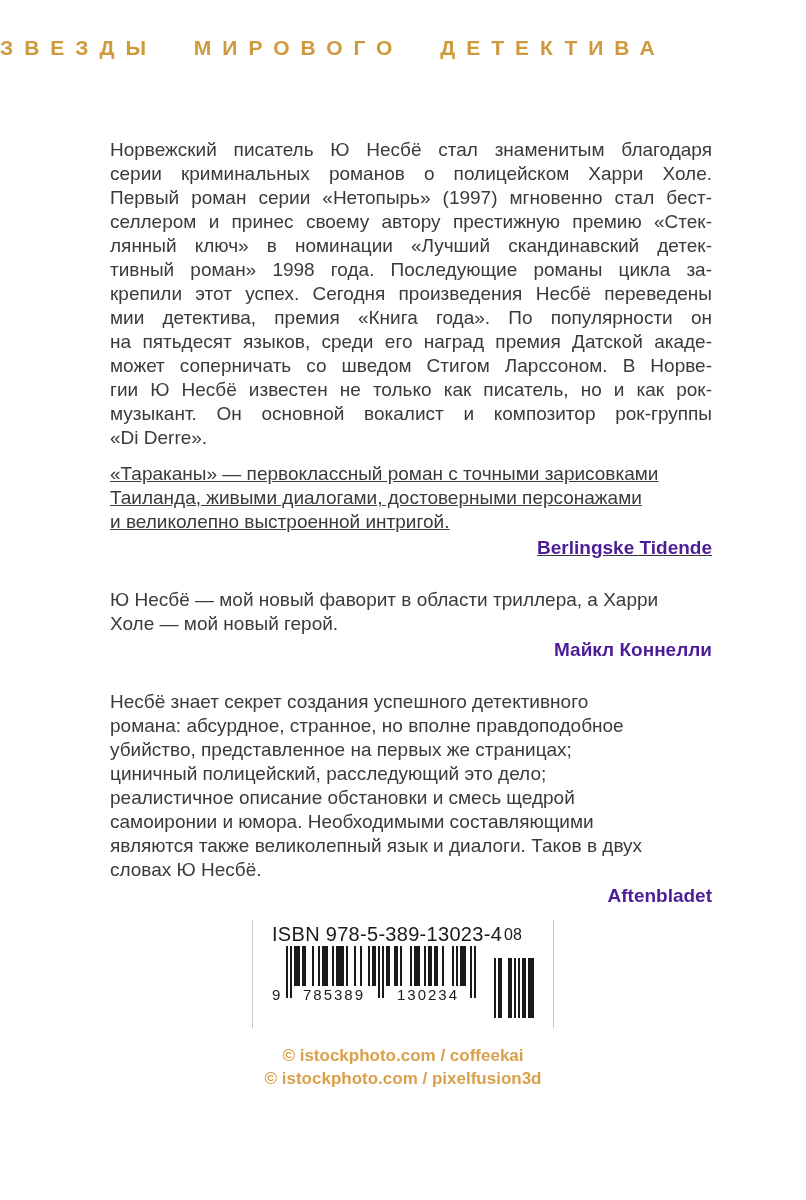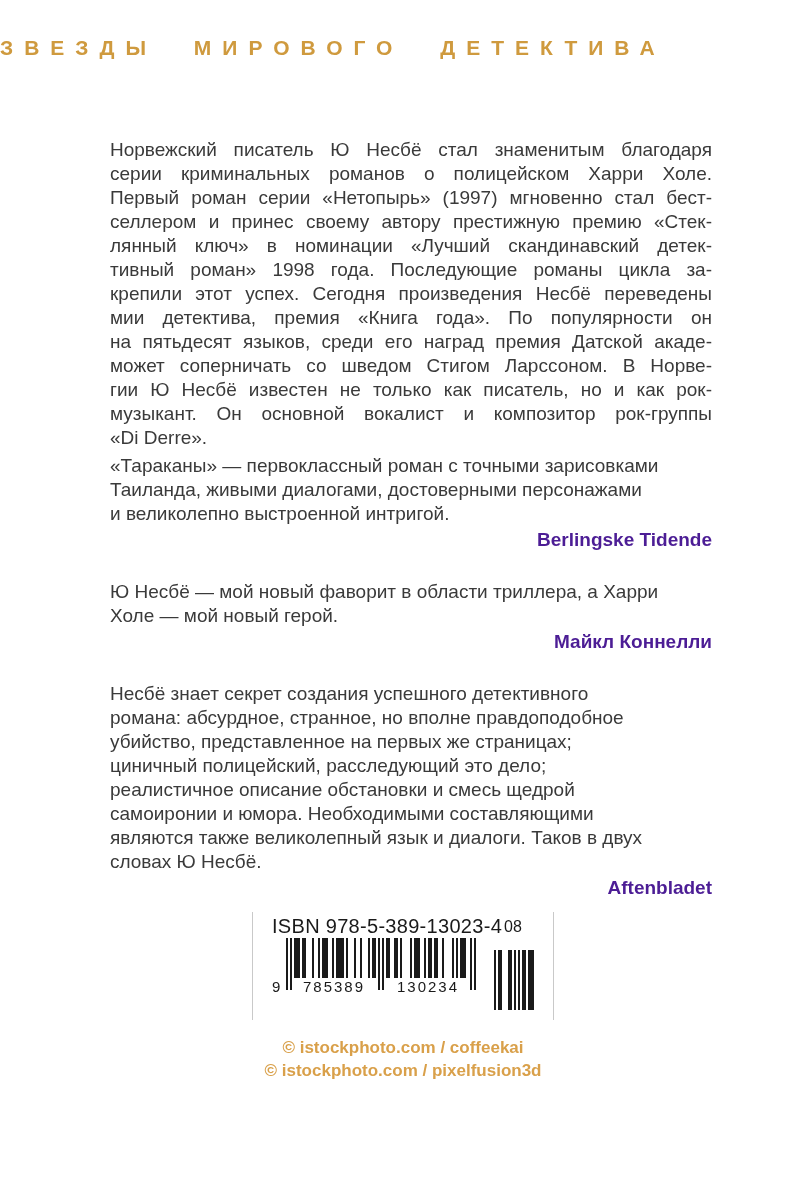--- a/index.html
+++ b/index.html
@@ -27,21 +27,21 @@
     line-height:24px;
   }
   .bio .line{
     text-align:justify;
     text-align-last:justify;
   }
   .bio .line.last{
     text-align-last:left;
   }
   .quote{margin-top:28px;}
-  .quote.first{margin-top:4px;}
+  .quote.first{margin-top:12px;text-decoration:underline;}
   .quote.q4{margin-top:10px;}
   .quote-text{white-space:pre-line;}
   .quote-attr{
     margin-top:2px;
     text-align:right;
     font-weight:bold;
     color:#4c1d95;
   }
   
   .barcode-box{

